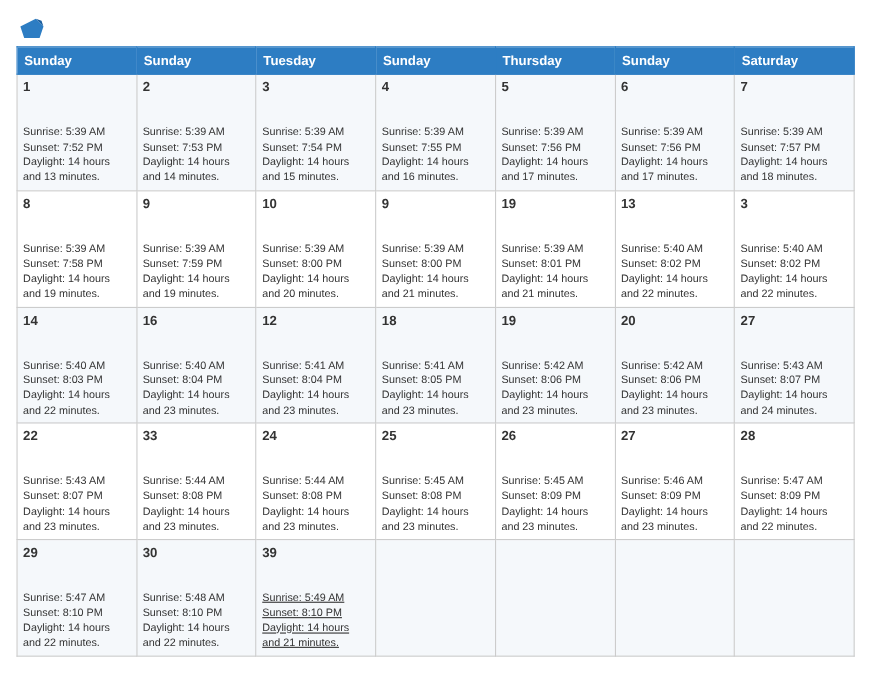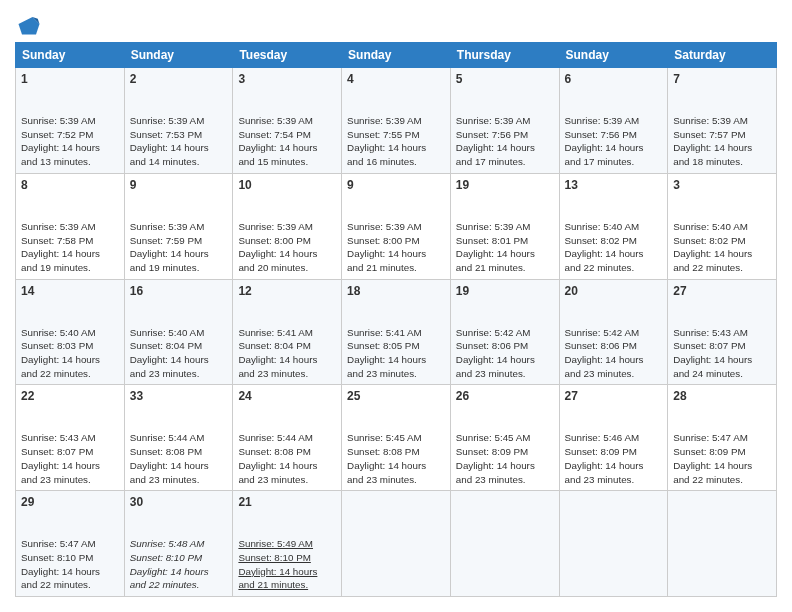--- a/index.html
+++ b/index.html
@@ -341,27 +341,27 @@
       <tr class="last-row">
         <td>
           <span class="day-num">29</span>
           <div class="day-detail" style="white-space: pre-line;">Sunrise: 5:47 AM
 Sunset: 8:10 PM
 Daylight: 14 hours
 and 22 minutes.</div>
         </td>
         <td>
           <span class="day-num">30</span>
-          <div class="day-detail" style="white-space: pre-line; font-style: italic;">Sunrise: 5:48 AM
+          <div class="day-detail" style="white-space: pre-line;">Sunrise: 5:48 AM
 Sunset: 8:10 PM
 Daylight: 14 hours
 and 22 minutes.</div>
         </td>
         <td>
-          <span class="day-num">21</span>
+          <span class="day-num">39</span>
           <div class="day-detail" style="white-space: pre-line; text-decoration: underline;">Sunrise: 5:49 AM
 Sunset: 8:10 PM
 Daylight: 14 hours
 and 21 minutes.</div>
         </td>
         <td class="empty-cell"></td>
         <td class="empty-cell"></td>
         <td class="empty-cell"></td>
         <td class="empty-cell"></td>
       </tr>

